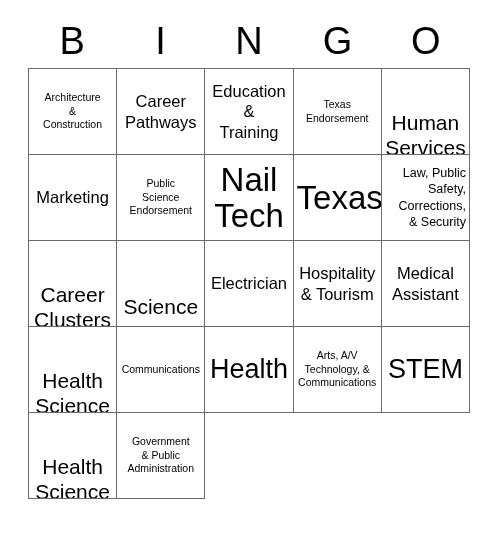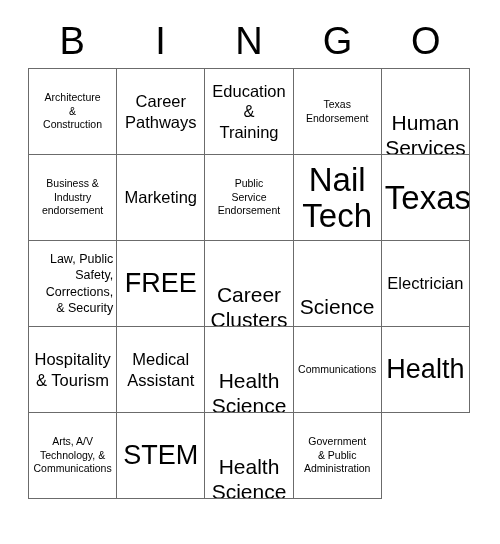--- a/index.html
+++ b/index.html
@@ -119,47 +119,39 @@
       </div>
       <div class="bingo-cell">
         <span class="cell-text size-xs">Texas
 Endorsement</span>
       </div>
       <div class="bingo-cell">
         <span class="cell-text size-l">Human
 Services</span>
       </div>
       <div class="bingo-cell">
-        <span class="cell-text size-xs">Business &amp;
-Industry
-endorsement</span>
-      </div>
-      <div class="bingo-cell">
         <span class="cell-text size-m">Marketing</span>
       </div>
       <div class="bingo-cell">
         <span class="cell-text size-xs">Public
-Service
+Science
 Endorsement</span>
       </div>
       <div class="bingo-cell">
         <span class="cell-text size-xxl">Nail
 Tech</span>
       </div>
       <div class="bingo-cell">
         <span class="cell-text size-xxl">Texas</span>
       </div>
       <div class="bingo-cell">
         <span class="cell-text size-s">Law, Public
 Safety,
 Corrections,
 &amp; Security</span>
-      </div>
-      <div class="bingo-cell">
-        <span class="cell-text size-xl">FREE</span>
       </div>
       <div class="bingo-cell">
         <span class="cell-text size-l">Career
 Clusters</span>
       </div>
       <div class="bingo-cell">
         <span class="cell-text size-l">Science</span>
       </div>
       <div class="bingo-cell">
         <span class="cell-text size-m">Electrician</span>

